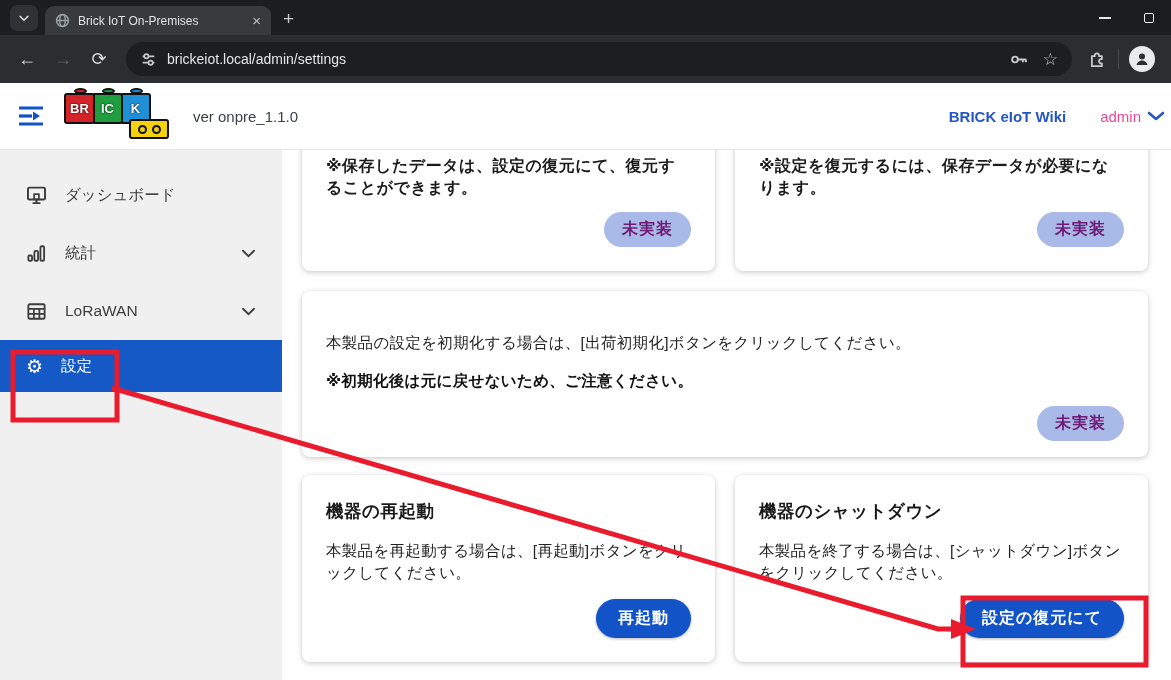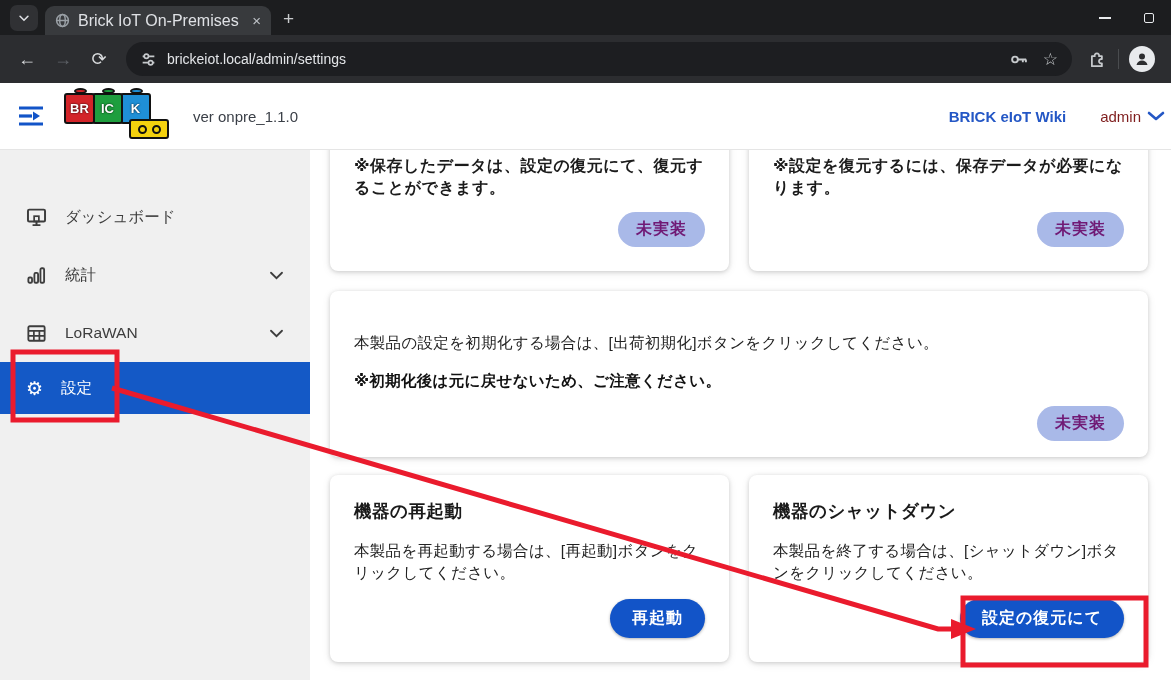--- a/index.html
+++ b/index.html
@@ -4,21 +4,21 @@
 <style>
   * { margin:0; padding:0; box-sizing:border-box; }
   html,body { width:1171px; height:680px; overflow:hidden; }
   body { font-family:"Liberation Sans","DejaVu Sans",sans-serif; background:#fff; }
   .browser { position:relative; width:1171px; height:680px; display:flex; flex-direction:column; overflow:hidden; background:#fff; }
 
   
   .tabstrip { height:35px; background:#1c1d1f; display:flex; align-items:flex-end; position:relative; flex:0 0 auto; }
   .tabsearch { width:28px; height:26px; margin:0 0 4px 10px; border-radius:7px; background:#303134; display:flex; align-items:center; justify-content:center; }
   .tab { margin-left:7px; width:226px; height:29px; background:#383a3d; border-radius:9px 9px 0 0; display:flex; align-items:center; padding:0 10px; gap:8px; }
-  .tab-title { font-size:16px; color:#dfe1e5; flex:1; white-space:nowrap; overflow:hidden; }
+  .tab-title { font-size:12px; color:#dfe1e5; flex:1; white-space:nowrap; overflow:hidden; }
   .tab-close { color:#bdc1c6; font-size:15px; line-height:1; }
   .newtab { color:#c8cacc; font-size:19px; margin:0 0 7px 12px; line-height:1; }
   .wincontrols { position:absolute; top:0; right:0; height:35px; display:flex; align-items:center; }
   .winbtn { width:44px; height:35px; display:flex; align-items:center; justify-content:center; }
   .minim { width:12px; height:2px; background:#e8eaed; }
   .maxim { width:10px; height:10px; border:1.5px solid #e8eaed; border-radius:2px; }
 
   .toolbar { height:48px; background:#2c2d30; display:flex; align-items:center; padding:0 12px; gap:6px; flex:0 0 auto; }
   .navbtn { width:30px; height:30px; display:flex; align-items:center; justify-content:center; font-size:18px; color:#d8dadc; border-radius:50%; }
   .navbtn.disabled { color:#5f6368; }
@@ -40,25 +40,25 @@
   .b-green { background:#1e9e3e; margin-left:-3px; z-index:2; }
   .b-green .stud { background:#1e9e3e; }
   .b-red .stud { background:#d32429; }
   .b-blue { background:#1f8fd6; margin-left:-3px; z-index:1; }
   .b-blue .stud { background:#1f8fd6; }
   .b-yellow { position:absolute; right:0; bottom:0; width:40px; height:20px; background:#f4d10e; border:2px solid #111; border-radius:3px; z-index:4; display:flex; gap:5px; align-items:center; justify-content:center; }
   .b-yellow i { width:9px; height:9px; border:2px solid #111; border-radius:50%; display:block; }
   .version { margin-left:24px; font-size:15px; color:#3a3f47; }
   .header-right { margin-left:auto; display:flex; align-items:center; gap:34px; }
   .wiki { font-size:15px; font-weight:bold; color:#2457c5; }
-  .admin { display:flex; align-items:center; gap:6px; font-size:15px; color:#7f1d1d; }
+  .admin { display:flex; align-items:center; gap:6px; font-size:15px; color:#ec4899; }
 
   
   .bodyrow { flex:1; display:flex; min-height:0; }
-  .sidebar { width:310px; background:#f0f0f0; flex:0 0 auto; padding-top:38px; }
+  .sidebar { width:282px; background:#f0f0f0; flex:0 0 auto; padding-top:16px; }
   .sideitem { height:58px; display:flex; align-items:center; padding-left:26px; gap:18px; color:#3d3d3d; font-size:15.5px; }
   .sideitem .chev { margin-left:auto; margin-right:26px; }
   .sideitem.active { background:#1459c6; color:#fff; height:52px; }
   .gear-glyph { font-size:19px; line-height:1; color:#fff; }
 
   .main { flex:1; background:#fff; padding:0 23px 0 20px; overflow:hidden; position:relative; }
   .cardrow { display:flex; gap:20px; }
   .card { background:#fff; border-radius:8px; box-shadow:0 1px 4px rgba(0,0,0,.16), 0 2px 10px rgba(0,0,0,.08); padding:24px; }
   .half { flex:1; }
   .row1 { margin-top:-19px; }

